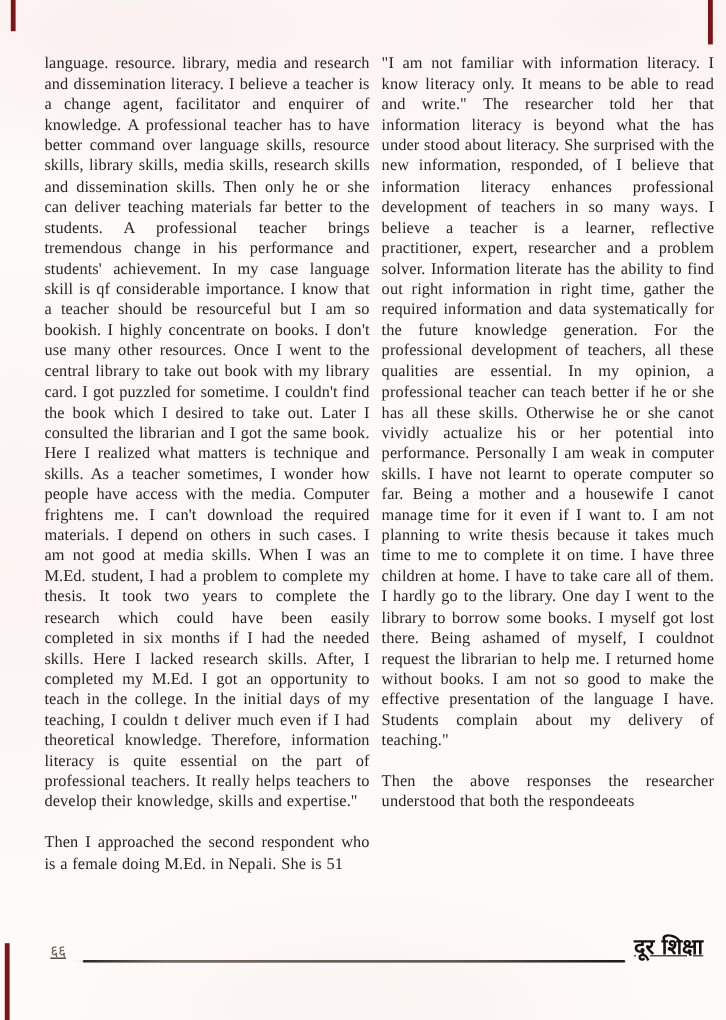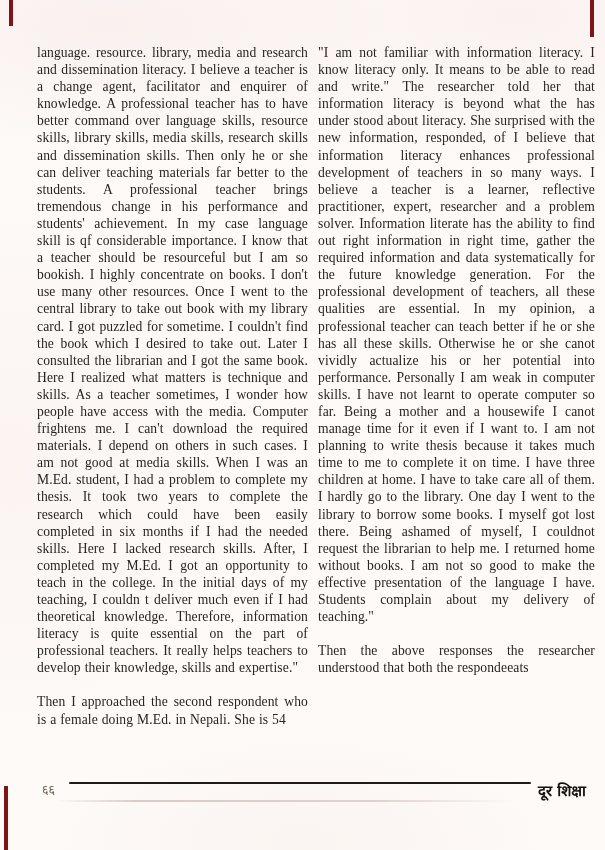--- a/index.html
+++ b/index.html
@@ -33,40 +33,41 @@
 
   .col p { margin: 0 0 17px 0; }
 
   .footer {
     position: absolute;
     left: 42px;
     right: 19px;
     top: 780px;
     height: 20px;
     display: flex;
-    align-items: flex-start;
+    align-items: flex-end;
+    text-decoration: underline;
   }
   .page-num {
     font-family: "DejaVu Sans", sans-serif;
     font-size: 12.5px;
     color: #6d594e;
     margin-right: 14px;
     transform: translateY(1px);
   }
   .rule {
     flex: 1;
     height: 2.4px;
     background: #1d1a17;
     border-radius: 2px;
     transform: translateY(2px);
   }
   .journal {
     font-family: "DejaVu Sans", sans-serif;
     font-weight: bold;
-    font-size: 15px;
+    font-size: 18px;
     color: #14110e;
     margin-left: 7px;
     white-space: nowrap;
   }
   .rule-shadow {
     position: absolute;
     left: 55px;
     right: 90px;
     top: 800px;
     height: 1.5px;
@@ -78,21 +79,21 @@
   .scan-mark-tr { left: 590px; top: 0;     width: 4px; height: 37px; }
   .scan-mark-bl { left: 4px;   top: 786px; width: 4px; height: 64px; }
 </style>
 </head>
 <body>
 
 <div class="page">
 
   <div class="col col-left">
     <p>language. resource. library, media and research and dissemination literacy. I believe a teacher is a change agent, facilitator and enquirer of knowledge. A professional teacher has to have better command over language skills, resource skills, library skills, media skills, research skills and dissemination skills. Then only he or she can deliver teaching materials far better to the students. A professional teacher brings tremendous change in his performance and students' achievement. In my case language skill is qf considerable importance. I know that a teacher should be resourceful but I am so bookish. I highly concentrate on books. I don't use many other resources. Once I went to the central library to take out book with my library card. I got puzzled for sometime. I couldn't find the book which I desired to take out. Later I consulted the librarian and I got the same book. Here I realized what matters is technique and skills. As a teacher sometimes, I wonder how people have access with the media. Computer frightens me. I can't download the required materials. I depend on others in such cases. I am not good at media skills. When I was an M.Ed. student, I had a problem to complete my thesis. It took two years to complete the research which could have been easily completed in six months if I had the needed skills. Here I lacked research skills. After, I completed my M.Ed. I got an opportunity to teach in the college. In the initial days of my teaching, I couldn t deliver much even if I had theoretical knowledge. Therefore, information literacy is quite essential on the part of professional teachers. It really helps teachers to develop their knowledge, skills and expertise."</p>
-    <p>Then I approached the second respondent who is a female doing M.Ed. in Nepali. She is 54</p>
+    <p>Then I approached the second respondent who is a female doing M.Ed. in Nepali. She is 51</p>
   </div>
 
   <div class="col col-right">
     <p>"I am not familiar with information literacy. I know literacy only. It means to be able to read and write." The researcher told her that information literacy is beyond what the has under stood about literacy. She surprised with the new information, responded, of I believe that information literacy enhances professional development of teachers in so many ways. I believe a teacher is a learner, reflective practitioner, expert, researcher and a problem solver. Information literate has the ability to find out right information in right time, gather the required information and data systematically for the future knowledge generation. For the professional development of teachers, all these qualities are essential. In my opinion, a professional teacher can teach better if he or she has all these skills. Otherwise he or she canot vividly actualize his or her potential into performance. Personally I am weak in computer skills. I have not learnt to operate computer so far. Being a mother and a housewife I canot manage time for it even if I want to. I am not planning to write thesis because it takes much time to me to complete it on time. I have three children at home. I have to take care all of them. I hardly go to the library. One day I went to the library to borrow some books. I myself got lost there. Being ashamed of myself, I couldnot request the librarian to help me. I returned home without books. I am not so good to make the effective presentation of the language I have. Students complain about my delivery of teaching."</p>
     <p>Then the above responses the researcher understood that both the respondeeats</p>
   </div>
 
   <div class="footer">
     <span class="page-num">६६</span>
     <span class="rule"></span>

